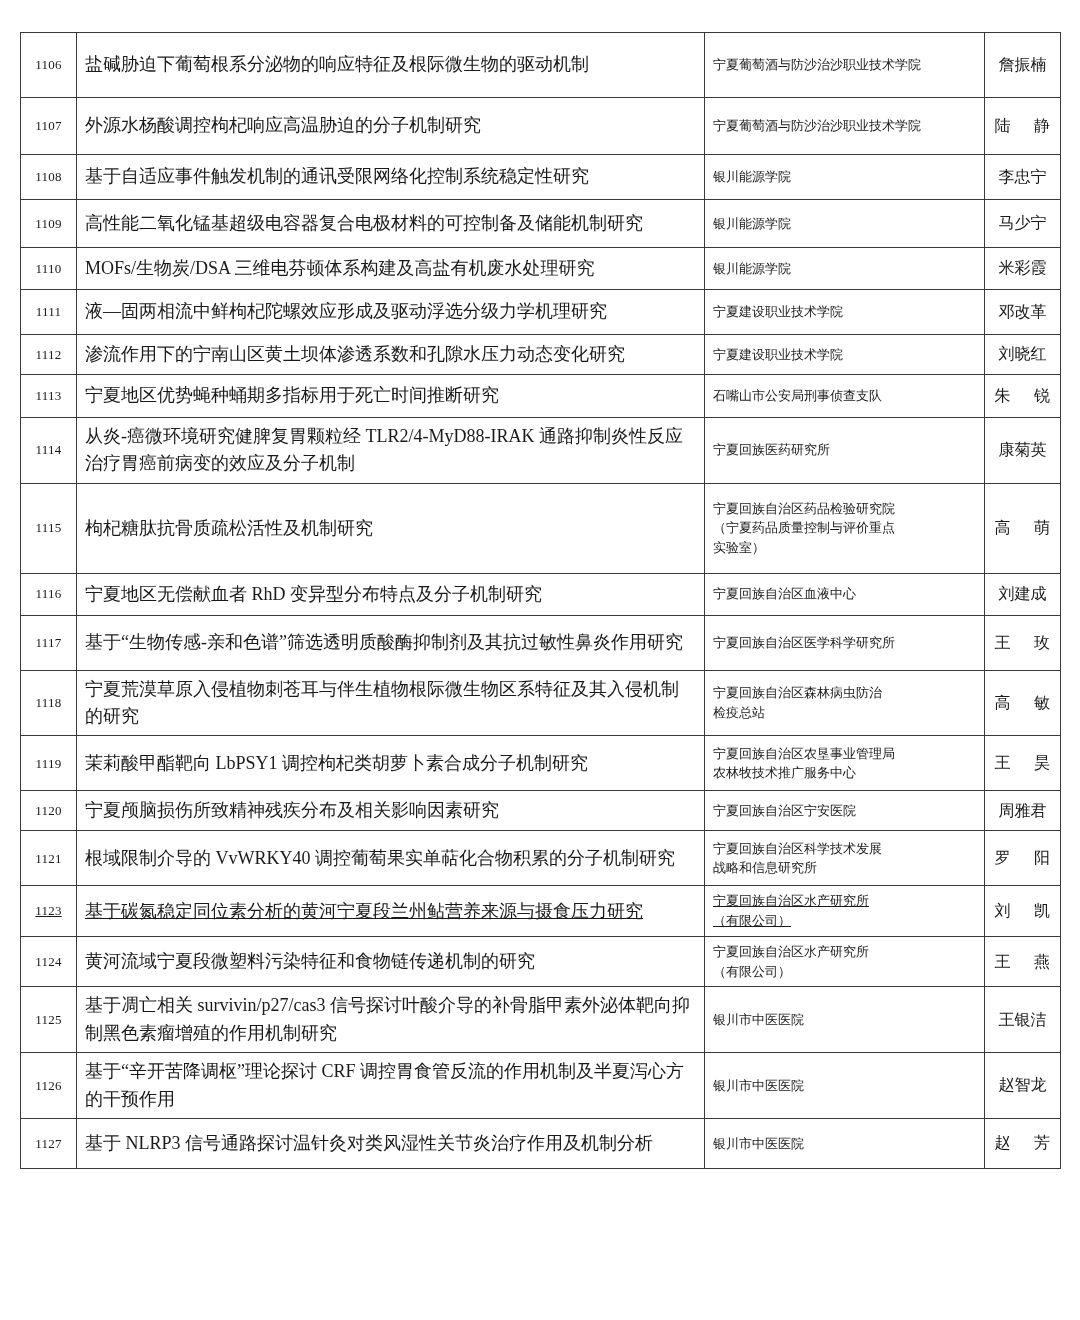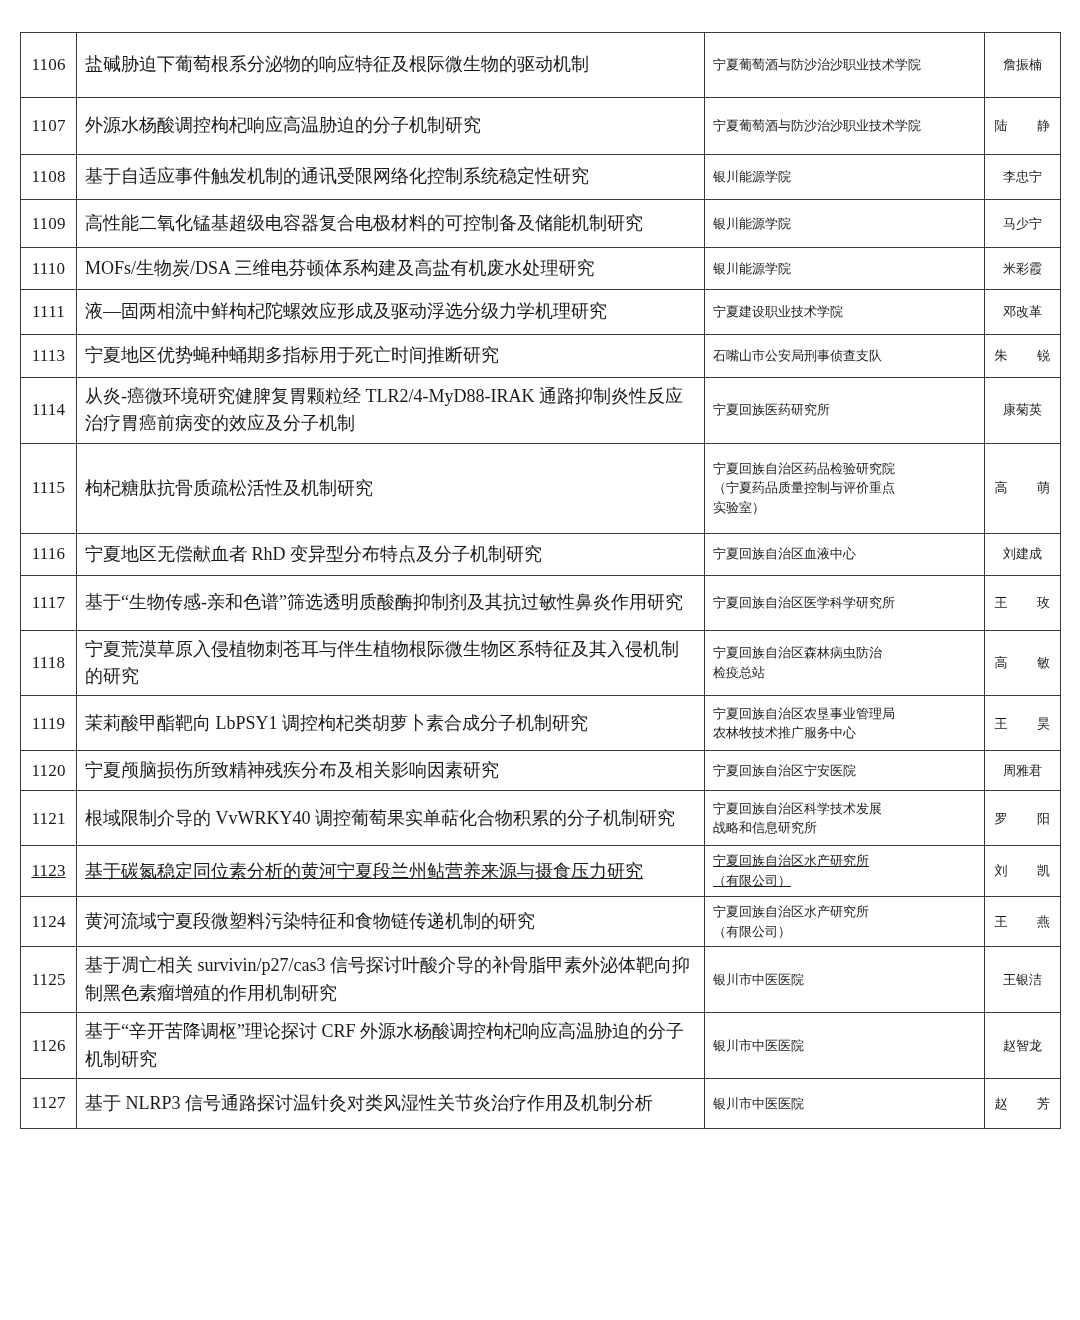--- a/index.html
+++ b/index.html
@@ -35,40 +35,40 @@
     box-sizing: border-box;
     line-height: 1.52;
   }
   col.c-id     { width: 56px; }
   col.c-title  { width: 628px; }
   col.c-org    { width: 280px; }
   col.c-author { width: 76px; }
 
   td.cell-id {
     text-align: center;
-    font-size: 17px;
+    font-size: 13px;
     font-family: "Liberation Serif", "DejaVu Serif", serif;
     letter-spacing: 0.2px;
     padding: 5px 2px;
   }
   td.cell-title {
     text-align: left;
     font-size: 18px;
     padding-left: 11px;
     padding-right: 6px;
   }
   td.cell-org {
     text-align: left;
     font-size: 13px;
     padding-left: 10px;
     padding-right: 4px;
   }
   td.cell-author {
     text-align: center;
-    font-size: 13px;
+    font-size: 16px;
     padding-left: 3px;
     padding-right: 3px;
     white-space: nowrap;
   }
   
   td.cell-author.spread {
     letter-spacing: 0.5px;
   }
   .spread-inner {
     display: inline-block;
@@ -119,20 +119,26 @@
           <td class="cell-title">MOFs/生物炭/DSA 三维电芬顿体系构建及高盐有机废水处理研究</td>
           <td class="cell-org">银川能源学院</td>
           <td class="cell-author">米彩霞</td>
         </tr>
         <tr style="height: 45px; padding-left: 42px;">
           <td class="cell-id">1111</td>
           <td class="cell-title">液—固两相流中鲜枸杞陀螺效应形成及驱动浮选分级力学机理研究</td>
           <td class="cell-org">宁夏建设职业技术学院</td>
           <td class="cell-author">邓改革</td>
         </tr>
+        <tr style="height: 40px;">
+          <td class="cell-id">1112</td>
+          <td class="cell-title">渗流作用下的宁南山区黄土坝体渗透系数和孔隙水压力动态变化研究</td>
+          <td class="cell-org">宁夏建设职业技术学院</td>
+          <td class="cell-author">刘晓红</td>
+        </tr>
         <tr style="height: 43px;">
           <td class="cell-id">1113</td>
           <td class="cell-title">宁夏地区优势蝇种蛹期多指标用于死亡时间推断研究</td>
           <td class="cell-org">石嘴山市公安局刑事侦查支队</td>
           <td class="cell-author spread"><span class="spread-inner">朱锐</span></td>
         </tr>
         <tr style="height: 60px;">
           <td class="cell-id">1114</td>
           <td class="cell-title">从炎-癌微环境研究健脾复胃颗粒经 TLR2/4-MyD88-IRAK 通路抑制炎性反应治疗胃癌前病变的效应及分子机制</td>
           <td class="cell-org">宁夏回族医药研究所</td>
@@ -212,21 +218,21 @@
           <td class="cell-author spread"><span class="spread-inner">王燕</span></td>
         </tr>
         <tr style="height: 65px;">
           <td class="cell-id">1125</td>
           <td class="cell-title">基于凋亡相关 survivin/p27/cas3 信号探讨叶酸介导的补骨脂甲素外泌体靶向抑制黑色素瘤增殖的作用机制研究</td>
           <td class="cell-org">银川市中医医院</td>
           <td class="cell-author">王银洁</td>
         </tr>
         <tr style="height: 65px;">
           <td class="cell-id">1126</td>
-          <td class="cell-title">基于“辛开苦降调枢”理论探讨 CRF 外源水杨酸调控枸杞响应高温胁迫的分子机制研究</td>
+          <td class="cell-title">基于“辛开苦降调枢”理论探讨 CRF 调控胃食管反流的作用机制及半夏泻心方的干预作用</td>
           <td class="cell-org">银川市中医医院</td>
           <td class="cell-author">赵智龙</td>
         </tr>
         <tr style="height: 50px;">
           <td class="cell-id">1127</td>
           <td class="cell-title">基于 NLRP3 信号通路探讨温针灸对类风湿性关节炎治疗作用及机制分析</td>
           <td class="cell-org">银川市中医医院</td>
           <td class="cell-author spread"><span class="spread-inner">赵芳</span></td>
         </tr>
       </tbody>

